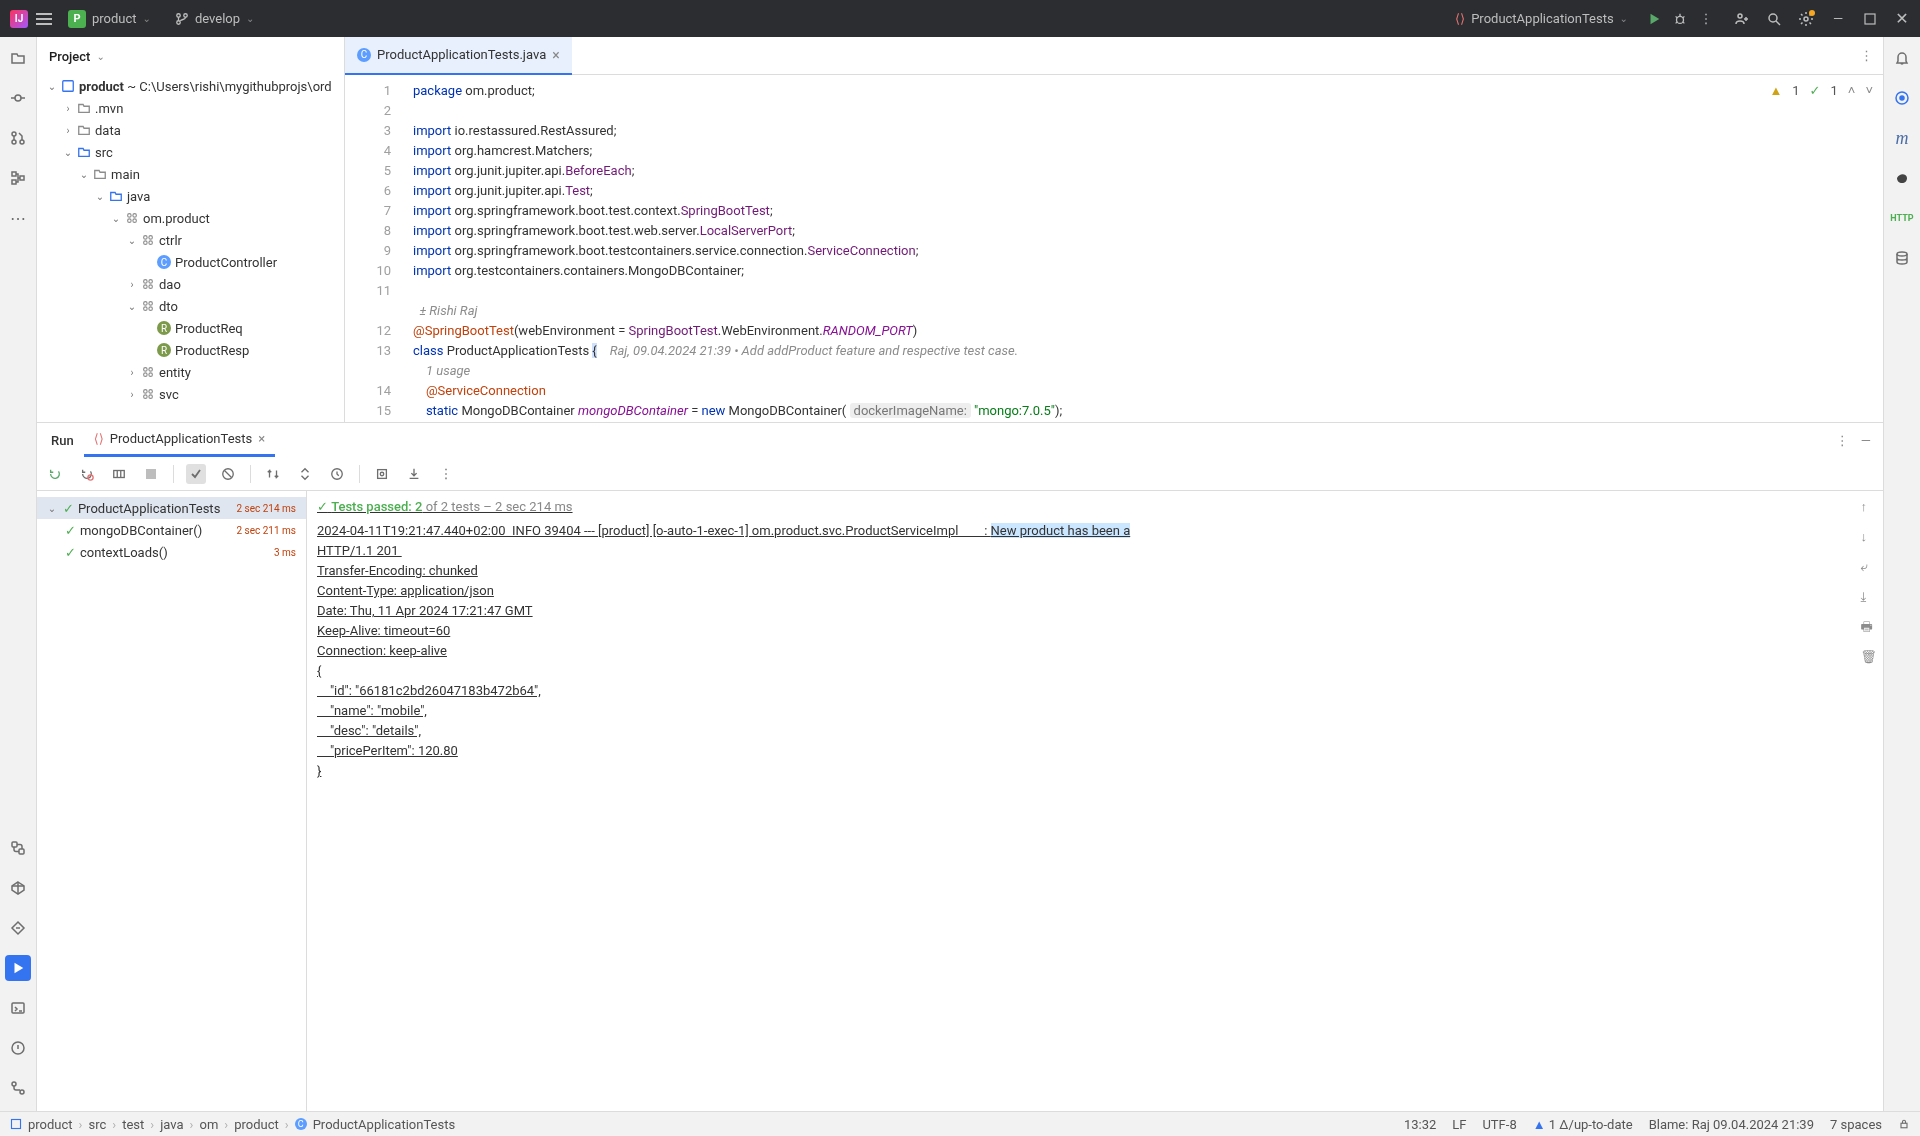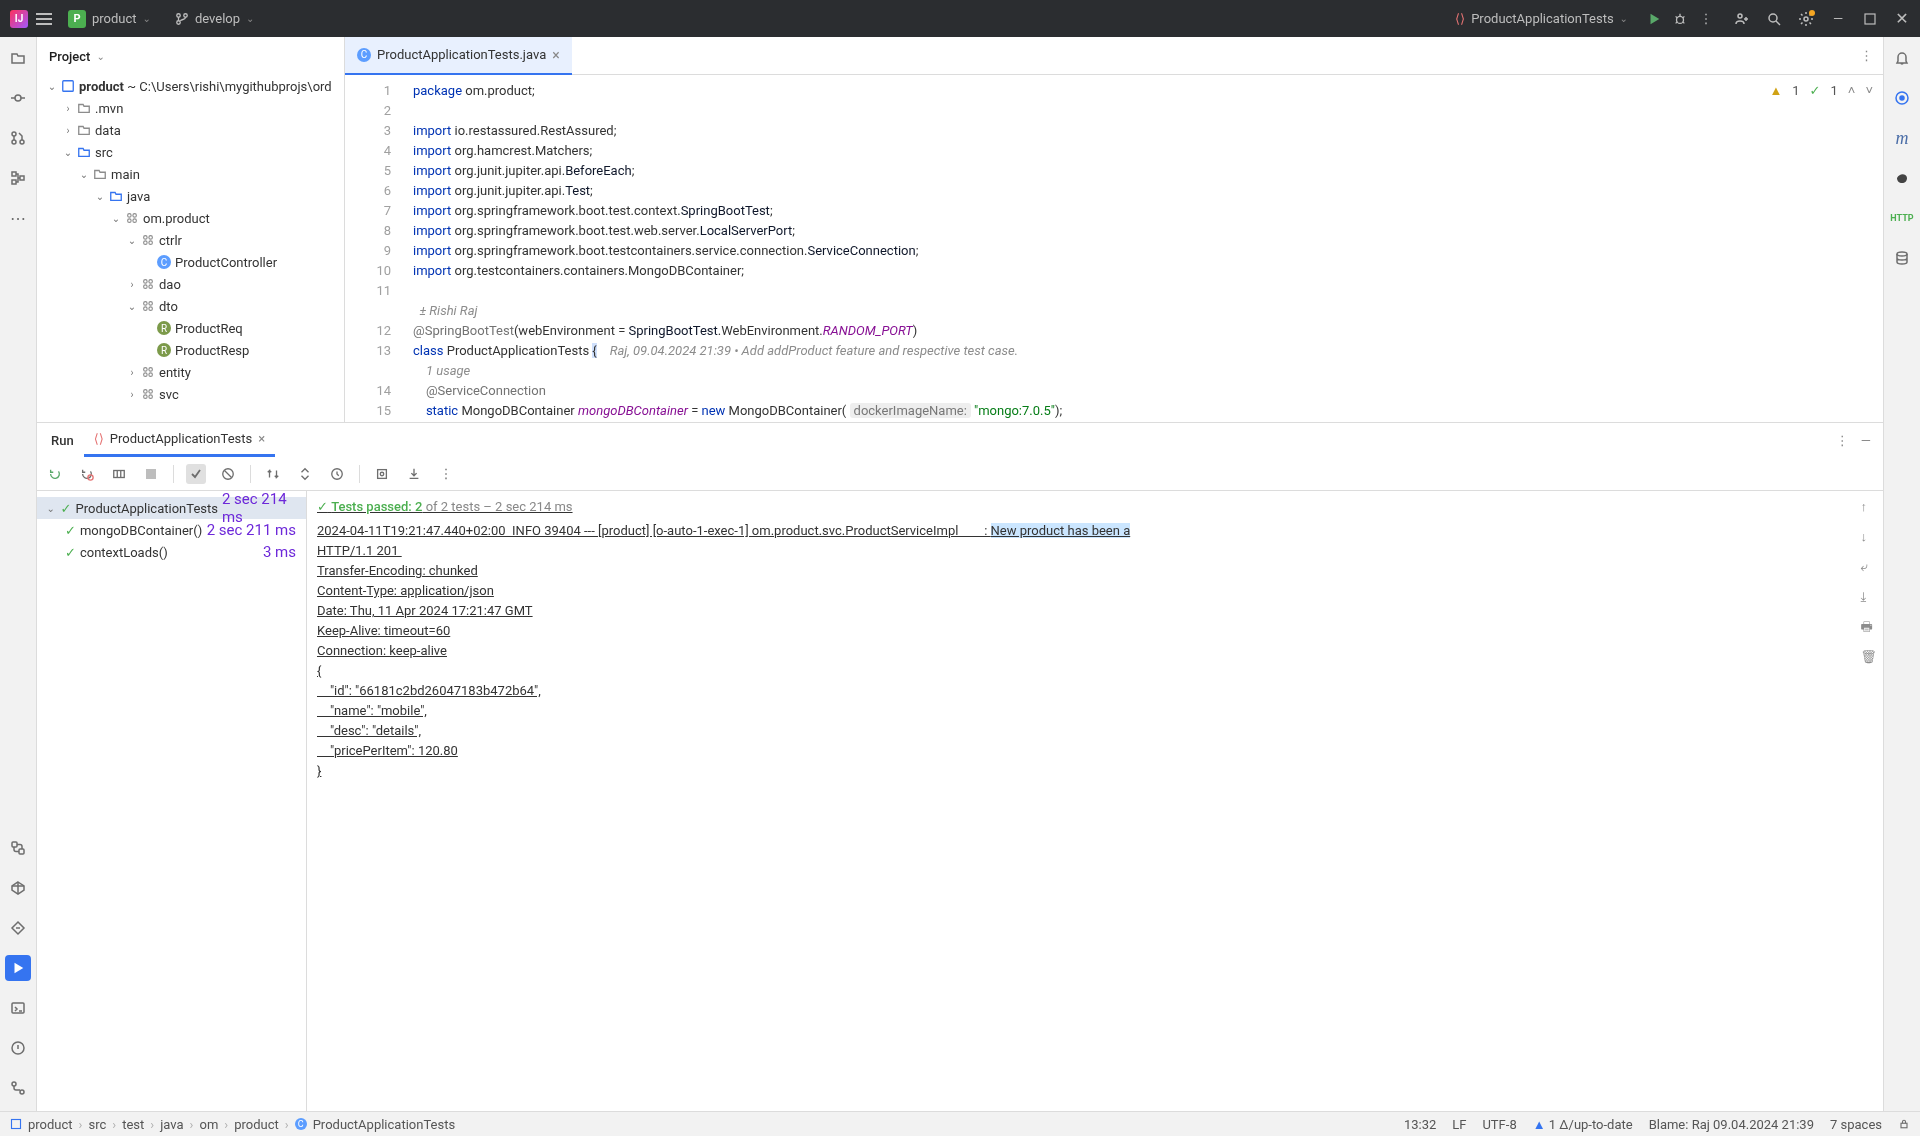--- a/index.html
+++ b/index.html
@@ -45,24 +45,24 @@
 .tab { height: 38px; display: flex; align-items: center; padding: 0 12px; gap: 6px; border-bottom: 2px solid #3574f0; background: #e8f0fe; }
 .tab .close { color: #888; font-size: 14px; cursor: pointer; }
 .tabs .tab-filler { flex: 1; }
 .tabs .tab-menu { padding: 0 10px; color: #888; cursor: pointer; }
 .editor-body { flex: 1; display: flex; position: relative; font-family: "JetBrains Mono", Consolas, monospace; font-size: 13px; line-height: 20px; }
 .gutter { width: 60px; text-align: right; padding: 6px 14px 0 0; color: #a0a0a0; user-select: none; }
 .gutter .ln { height: 20px; }
 .code { flex: 1; padding: 6px 0 0 8px; }
 .code .line { height: 20px; white-space: pre; }
 .code .kw { color: #0033b3; }
-.code .type { color: #0f172a; }
+.code .type { color: #701a75; }
 .code .str { color: #067d17; }
 .code .field { color: #871094; font-style: italic; }
-.code .ann { color: #737373; }
+.code .ann { color: #c2410c; }
 .code .cmt { color: #8c8c8c; font-style: italic; }
 .code .hl { background: #cfe0fc; }
 .code .hint { background: #eeeeee; color: #787878; padding: 0 4px; border-radius: 3px; font-style: normal; }
 .inspection { position: absolute; top: 6px; right: 10px; display: flex; gap: 10px; align-items: center; font-size: 12px; color: #555; }
 .insp-warn { color: #d0a215; }
 .insp-ok { color: #4caf50; }
 
 
 .right-rail { position: absolute; right: 0; top: 37px; bottom: 25px; width: 37px; background: #f2f2f2; border-left: 1px solid #dcdcdc; display: flex; flex-direction: column; align-items: center; padding-top: 8px; gap: 14px; }
 .right-rail .rail-btn { width: 26px; height: 26px; display: flex; align-items: center; justify-content: center; color: #6e6e6e; cursor: pointer; }
@@ -73,21 +73,21 @@
 .run-tabs .run-label { font-weight: 500; padding: 0 6px; }
 .run-tabs .run-tab { display: flex; align-items: center; gap: 6px; padding: 8px 10px; border-bottom: 3px solid #3574f0; color: #333; }
 .run-tabs .filler { flex: 1; }
 .run-tabs .mini-icon { color: #888; cursor: pointer; padding: 0 4px; }
 .run-toolbar { height: 34px; border-bottom: 1px solid #dcdcdc; display: flex; align-items: center; padding: 0 8px; gap: 12px; color: #6e6e6e; }
 .run-toolbar .tb-icon2 { width: 20px; height: 20px; display: flex; align-items: center; justify-content: center; cursor: pointer; }
 .run-content { flex: 1; display: flex; overflow: hidden; }
 .test-tree { width: 270px; border-right: 1px solid #dcdcdc; padding: 6px 0; font-size: 13px; }
 .test-row { display: flex; align-items: center; height: 22px; padding: 0 4px 0 12px; gap: 4px; }
 .test-row.selected { background: #dfe6f0; }
-.test-time { margin-left: auto; color: #6d28d9; font-size: 15px; padding-right: 6px; }
+.test-time { margin-left: auto; color: #c2410c; font-size: 10px; padding-right: 6px; }
 .check-icon { color: #4caf50; }
 .console { flex: 1; padding: 6px 10px; font-family: "JetBrains Mono", Consolas, monospace; font-size: 13px; line-height: 20px; position: relative; overflow: hidden; text-decoration: underline; }
 .console .summary { color: #333; margin-bottom: 4px; }
 .console .summary .pass { color: #4caf50; font-weight: 500; }
 .console .cline { white-space: pre; }
 .console .green-hl { background: #cbe6ff; }
 .console-side { position: absolute; right: 6px; top: 6px; display: flex; flex-direction: column; gap: 10px; color: #8c8c8c; }
 
 
 .status-bar { position: absolute; left: 0; right: 0; bottom: 0; height: 25px; background: #f2f2f2; border-top: 1px solid #dcdcdc; display: flex; align-items: center; padding: 0 10px; font-size: 12px; color: #555; }

